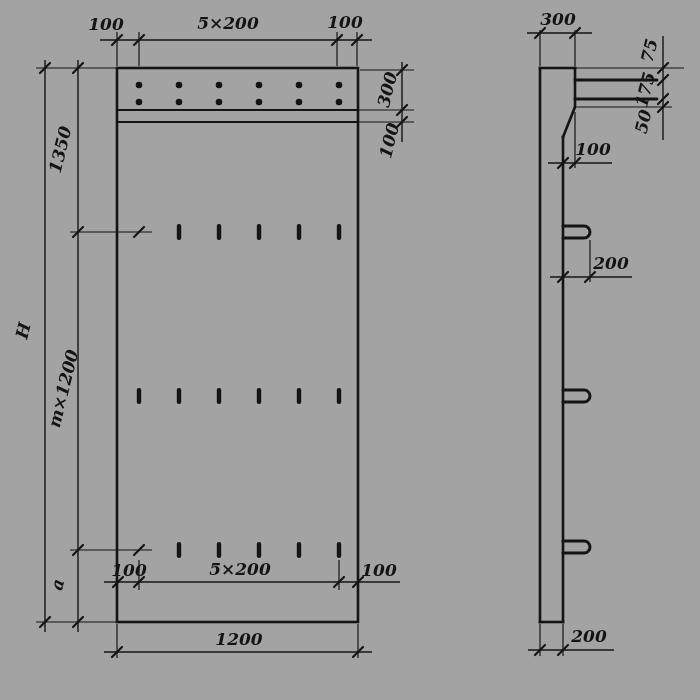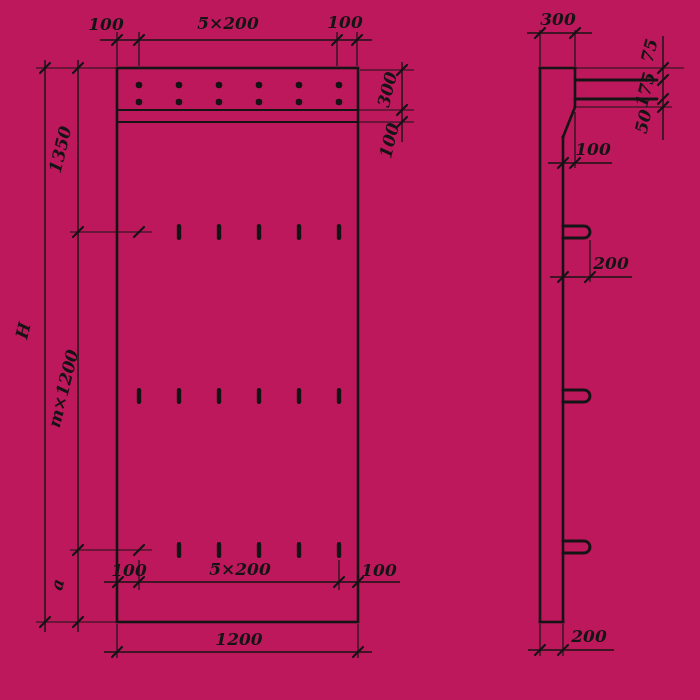--- a/index.html
+++ b/index.html
@@ -1,16 +1,16 @@
 <!DOCTYPE html>
 <html><head>
 <meta charset="utf-8">
 <style>
   html,body{margin:0;padding:0;background:#ffffff;}
-  .stage{width:700px;height:700px;background:#be185d;position:relative;overflow:hidden;}
+  .stage{width:700px;height:700px;background:#a3a3a3;position:relative;overflow:hidden;}
   svg text{
     font-family:"DejaVu Serif", serif;
     font-style:italic;
     font-weight:bold;
     font-size:17px;
     fill:#141414;
   }
   .outline{stroke:#141414;stroke-width:2.6;fill:none;stroke-linecap:square;}
   .mid{stroke:#141414;stroke-width:2.1;fill:none;}
   .thin{stroke:#141414;stroke-width:1.2;fill:none;}

